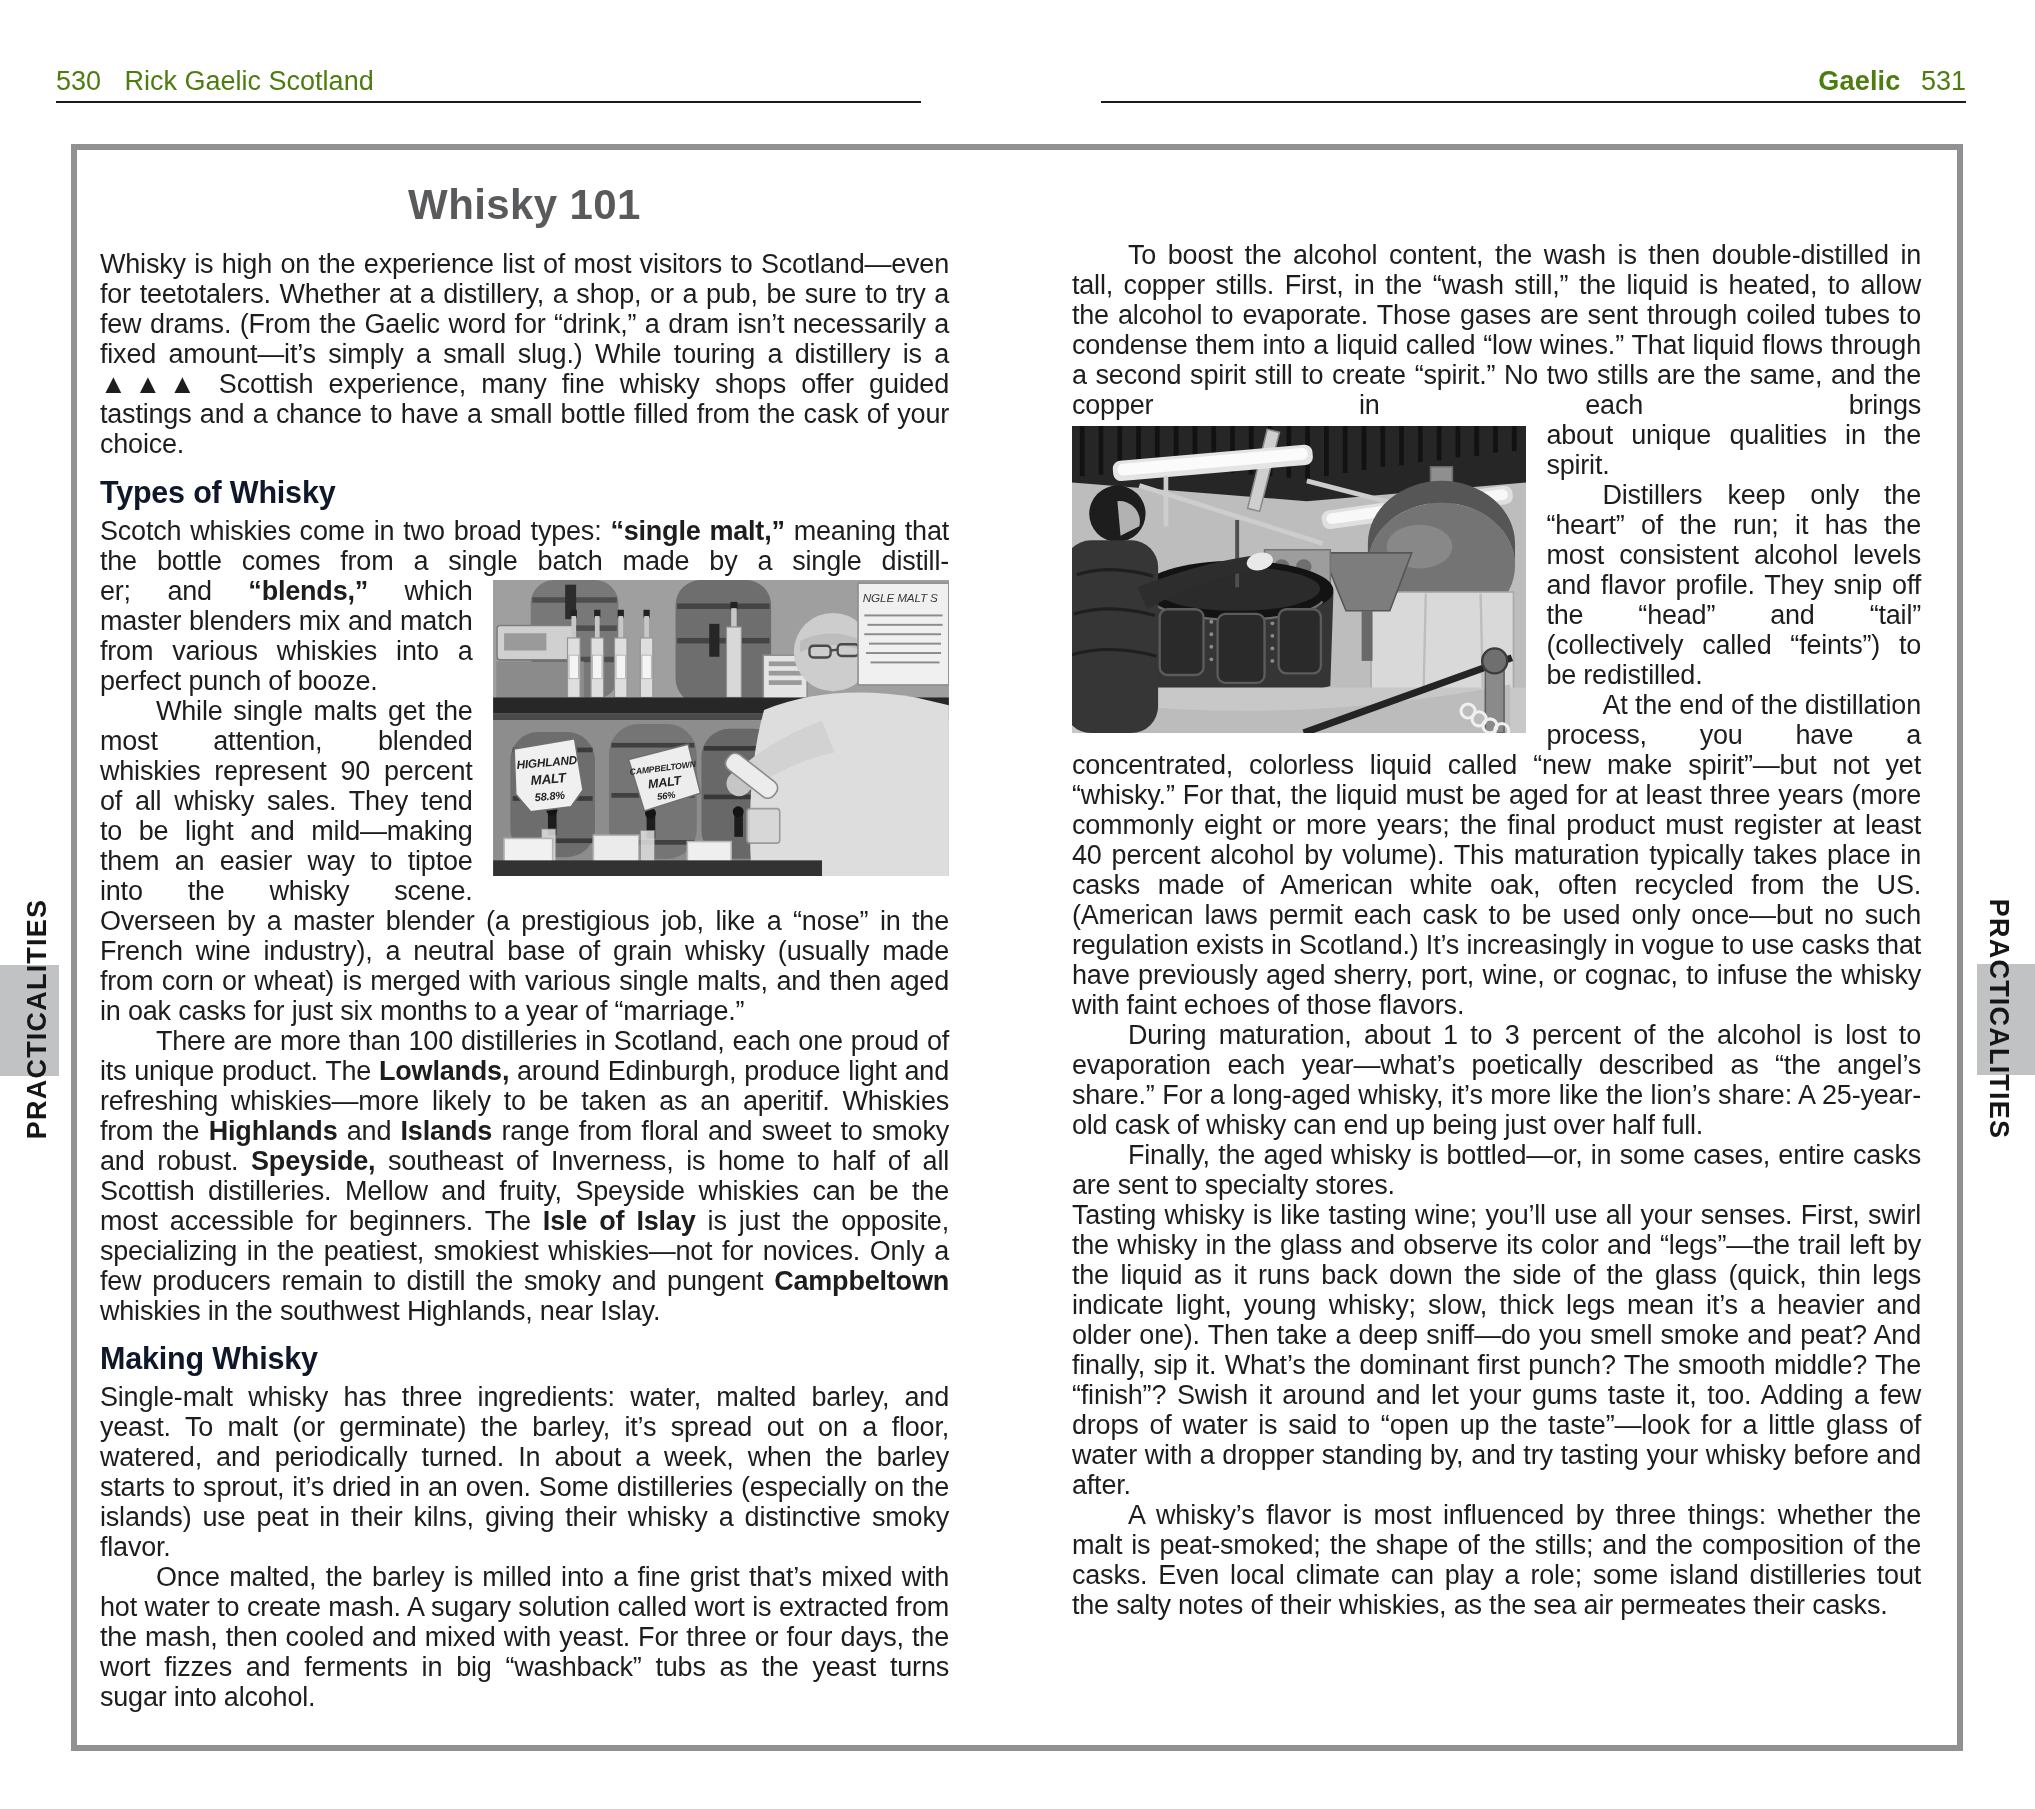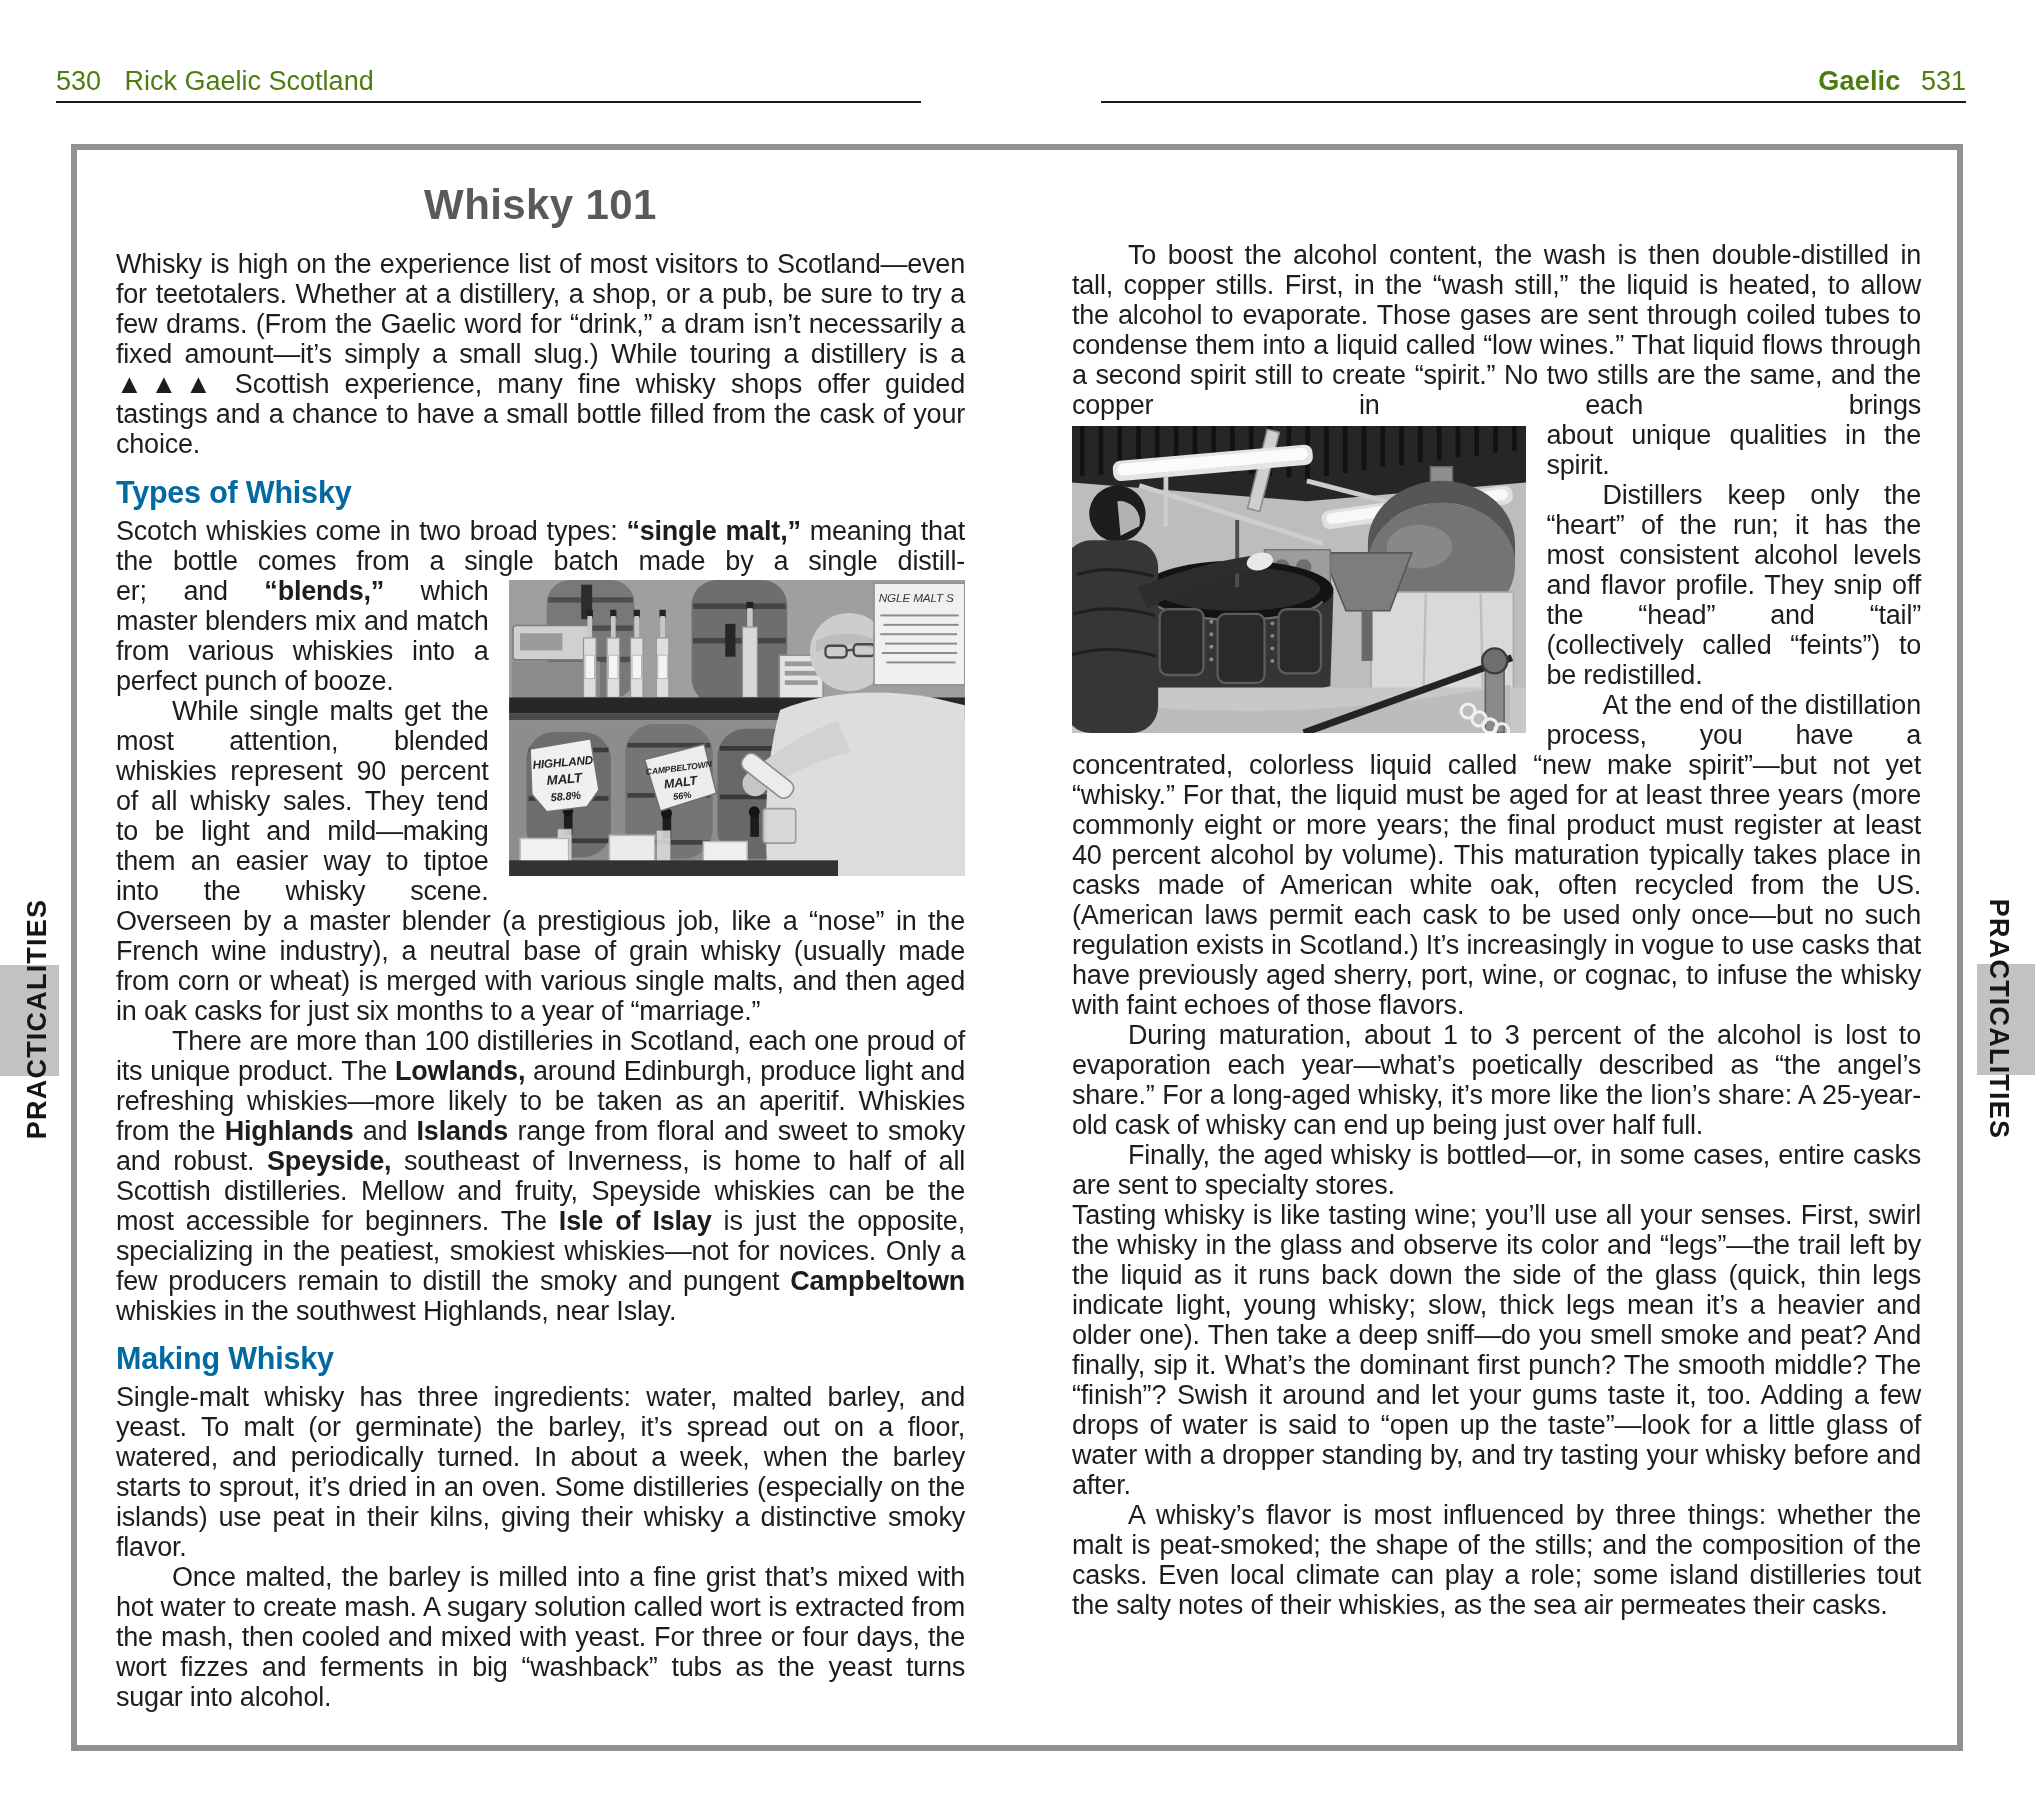--- a/index.html
+++ b/index.html
@@ -19,25 +19,25 @@
   .box{position:absolute;left:71px;top:144px;width:1880px;height:1595px;border:6.3px solid #8f9193;background:#fff;}
   
   .tab{position:absolute;background:#c0c2c4;}
   .tab-left{left:0;top:965px;width:59px;height:111px;}
   .tab-right{left:1977px;top:964px;width:59px;height:111px;}
   .tab-text{position:absolute;font-weight:bold;font-size:27px;letter-spacing:1.2px;color:#161616;white-space:nowrap;}
   .tab-text-left{left:37px;top:1019px;transform:translate(-50%,-50%) rotate(-90deg);}
   .tab-text-right{left:1998px;top:1019px;transform:translate(-50%,-50%) rotate(90deg);}
   
   .col{position:absolute;width:849px;font-size:27px;line-height:30px;text-align:justify;letter-spacing:-0.2px;}
-  .col-left{left:116px;top:182px;}
+  .col-left{left:100px;top:182px;}
   .col-right{left:1072px;top:240px;}
   .article-title{font-size:42px;line-height:45px;font-weight:bold;color:#595a5c;text-align:center;
     margin:0 0 22px 0;letter-spacing:0.4px;text-align-last:center;}
-  h2.sec{font-size:30.5px;line-height:34px;font-weight:bold;color:#0369a1;margin:15.7px 0 7px 0;
+  h2.sec{font-size:30.5px;line-height:34px;font-weight:bold;color:#0f172a;margin:15.7px 0 7px 0;
     text-align:left;text-align-last:left;clear:both;}
   p{margin:0;}
   .ind{text-indent:56px;}
   .jlast{text-align-last:justify;}
   .clear{clear:both;}
   .b{font-weight:bold;}
   figure{margin:0;padding:0;}
   .fig-right{float:right;width:456px;height:296px;margin:4.7px 0 7.8px 20.4px;}
   .fig-left{float:left;width:454px;height:307px;margin:6.3px 20.4px 9.4px 0;}
   .ph{display:block;width:100%;height:100%;background:#b9b9b9;}

